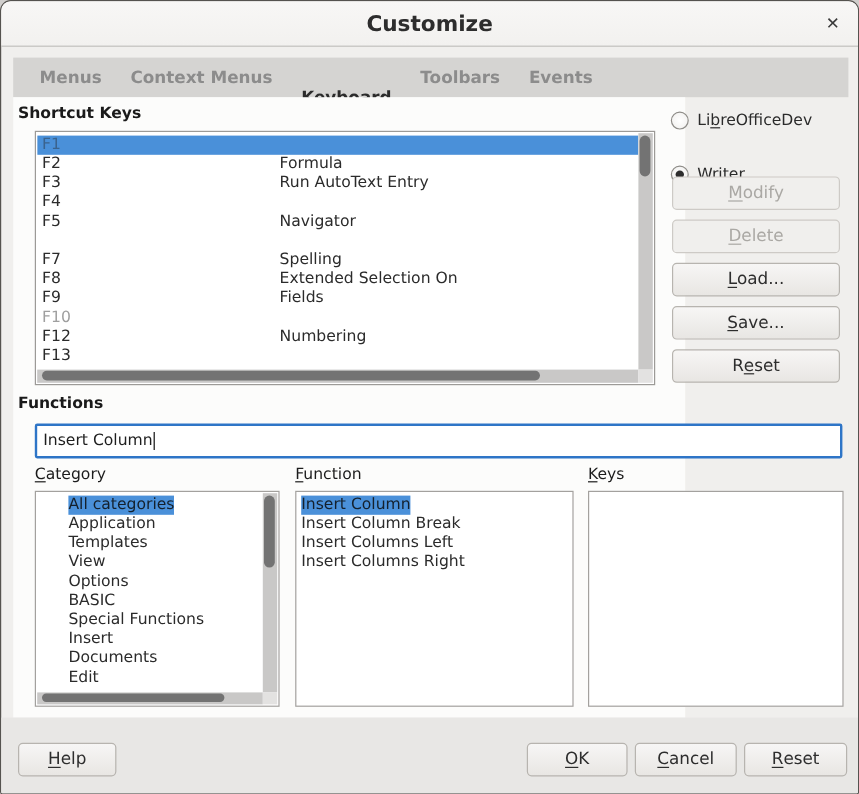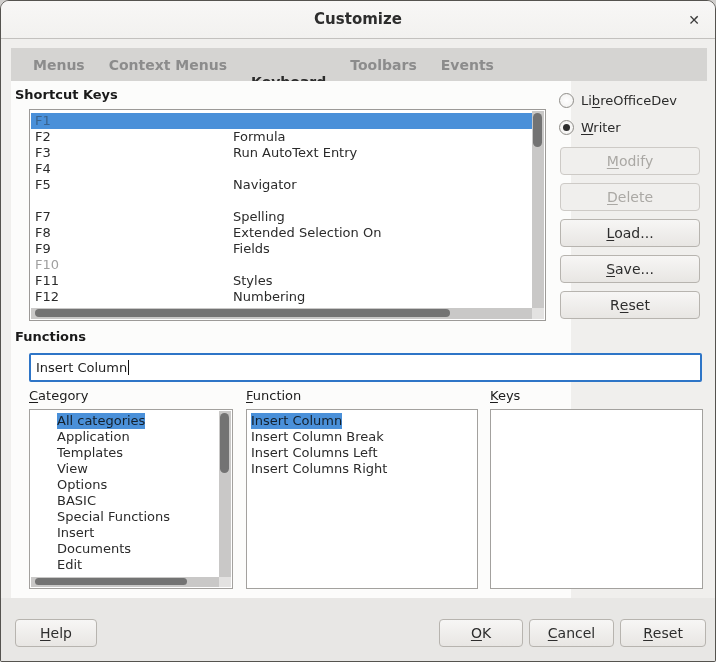--- a/index.html
+++ b/index.html
@@ -6,21 +6,21 @@
   *{box-sizing:border-box;}
   body{font-family:"DejaVu Sans", sans-serif;}
 
   .dialog{position:relative;width:716px;height:662px;background:#f0efed;
     border:1px solid #55534f;border-radius:9px 9px 2px 2px;overflow:hidden;}
 
   
   .titlebar{position:absolute;left:0;top:0;width:100%;height:38px;
     background:linear-gradient(#f8f7f6,#f2f1ef);border-bottom:1px solid #c3c1be;}
   .title{position:absolute;left:0;right:0;top:9px;text-align:center;
-    font-size:15px;font-weight:bold;color:#2d2d2d;}
+    font-size:18px;font-weight:bold;color:#2d2d2d;}
   .close-btn{position:absolute;right:10px;top:8px;width:22px;height:22px;
     text-align:center;line-height:22px;font-size:14px;font-weight:bold;color:#3a3a3a;cursor:default;}
 
   
   .tabstrip{position:absolute;left:10px;top:47px;width:696px;height:33px;
     background:#d5d4d2;display:flex;align-items:stretch;padding-left:10px;}
   .tab{display:flex;align-items:center;padding:4px 12px;font-size:14px;font-weight:bold;
     color:#8c8c8c;border-bottom:4px solid transparent;border-top:4px solid transparent;}
   .tab.active{color:#2b2b2b;border-bottom-color:#3584e4;margin-top:26px;}
 
@@ -164,24 +164,20 @@
           <div class="srow">
             <span class="key">F9</span>
             <span class="fn">Fields</span>
           </div>
 
           <div class="srow disabled">
             <span class="key">F10</span>
             <span class="fn"></span>
           </div>
 
-          <div class="srow">
-            <span class="key">F11</span>
-            <span class="fn">Styles</span>
-          </div>
 
           <div class="srow">
             <span class="key">F12</span>
             <span class="fn">Numbering</span>
           </div>
 
           <div class="srow">
             <span class="key">F13</span>
             <span class="fn"></span>
           </div>
@@ -192,21 +188,21 @@
       <div class="hscroll" style="right:13px;">
         <div class="thumb" style="left:4px;width:415px;"></div>
       </div>
       <div class="scroll-corner"></div>
     </div>
 
     <div class="radio-row" style="left:548px;top:11px;">
       <span class="radio"></span>
       <span class="radio-label">Li<u>b</u>reOfficeDev</span>
     </div>
-    <div class="radio-row selected" style="left:548px;top:38px;">
+    <div class="radio-row selected" style="left:548px;top:56px;">
       <span class="radio"></span>
       <span class="radio-label"><u>W</u>riter</span>
     </div>
 
     <div class="btn side-btn disabled" style="top:66px;"><u>M</u>odify</div>
     <div class="btn side-btn disabled" style="top:102px;"><u>D</u>elete</div>
     <div class="btn side-btn" style="top:138px;"><u>L</u>oad...</div>
     <div class="btn side-btn" style="top:174px;"><u>S</u>ave...</div>
     <div class="btn side-btn" style="top:210px;">R<u>e</u>set</div>
 

